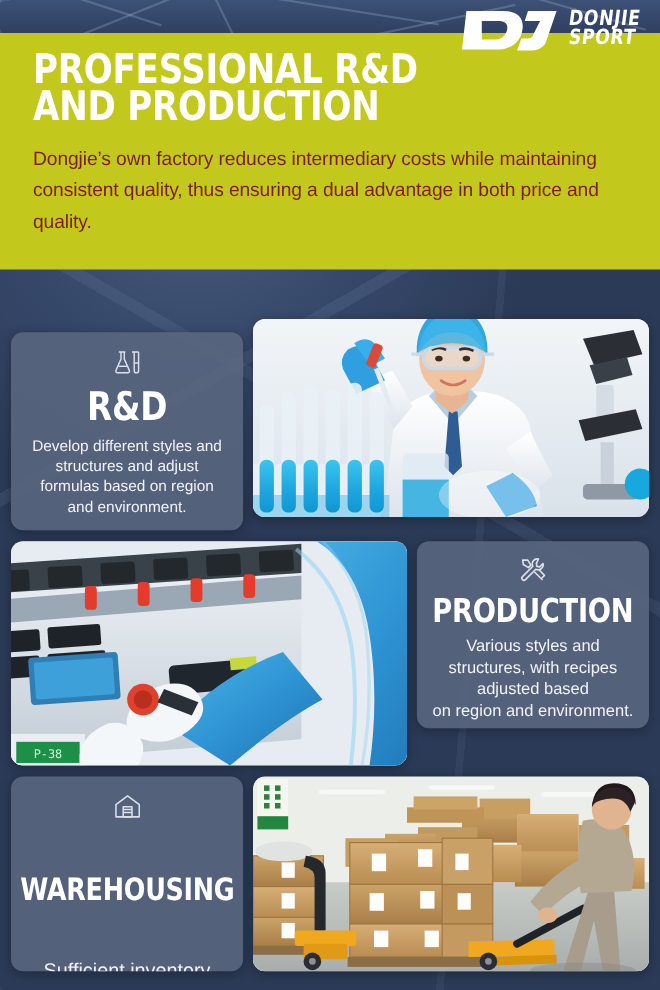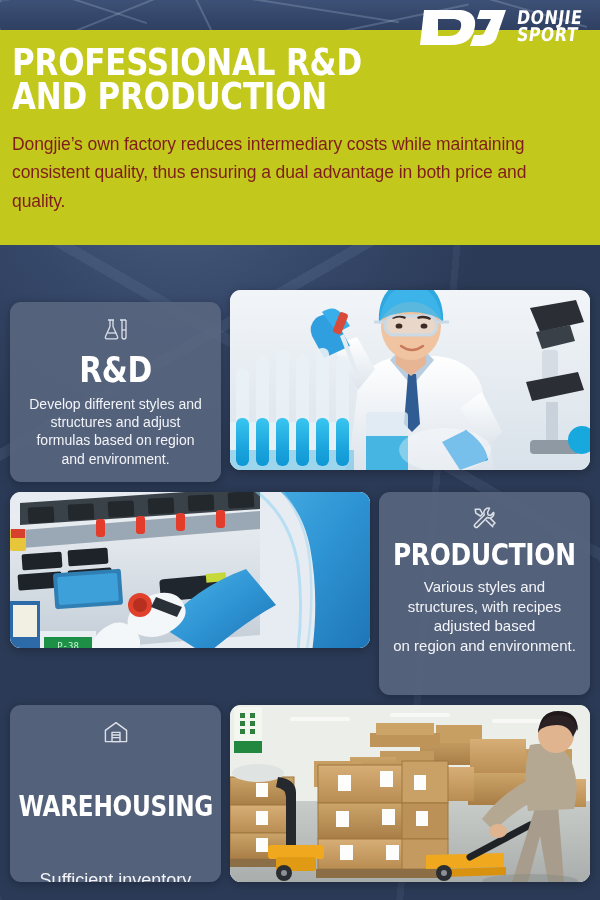--- a/index.html
+++ b/index.html
@@ -40,21 +40,21 @@
       linear-gradient(180deg,#3d5176 0%, #35476b 55%, #2f4062 100%);
     overflow:hidden;
   }
   .top-strip .beam{position:absolute;background:rgba(200,218,240,.22);}
 
   
   .hero{
     position:absolute; left:0; top:30px; width:600px; height:215px;
     background:var(--accent,#c3c81c);
     z-index:2;
-    padding:12px 18px 0 12px;
+    padding:12px 18px 0 30px;
   }
   .hero-title{
     color:#ffffff;
     font-family:"DejaVu Sans Condensed","Liberation Sans", sans-serif;
     font-weight:bold;
     font-size:37px;
     line-height:.93;
     letter-spacing:-.2px;
     transform:scaleX(.93);
     transform-origin:left top;
@@ -123,22 +123,22 @@
     overflow:hidden;
     position:relative;
     box-shadow:0 2px 10px rgba(0,0,0,.3);
     background:#cdd5de;
   }
   .photo svg{ display:block; width:100%; height:100%; }
 
   
   .r1 .info-card{ width:211px; height:180px; }
   .r1 .photo    { width:360px; height:180px; }
-  .r2 .photo    { width:360px; height:156px; }
-  .r2 .info-card{ width:211px; height:203px; padding-top:14px; }
+  .r2 .photo    { width:360px; height:204px; }
+  .r2 .info-card{ width:211px; height:170px; padding-top:14px; }
   .r3 .info-card{ width:211px; height:177px;gap:40px; }
   .r3 .photo    { width:360px; height:177px; }
 
   .t-rd   { font-size:36px; }
   .t-prod { font-size:30px; }
   .t-ware { font-size:28px; }
   .d-prod { font-size:15px; }
   .d-ware { font-size:18px; line-height:1.35; }
 </style>
 </head>

